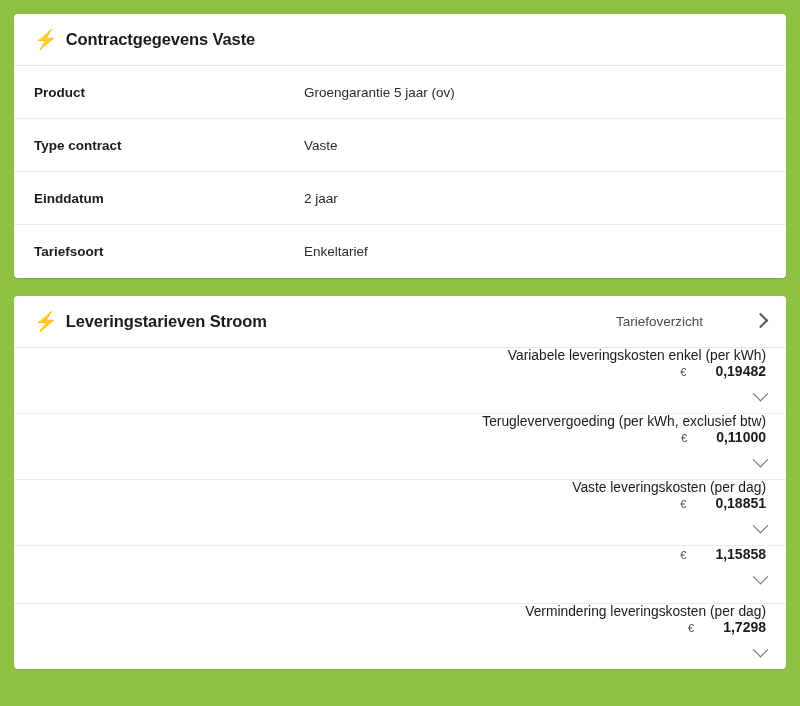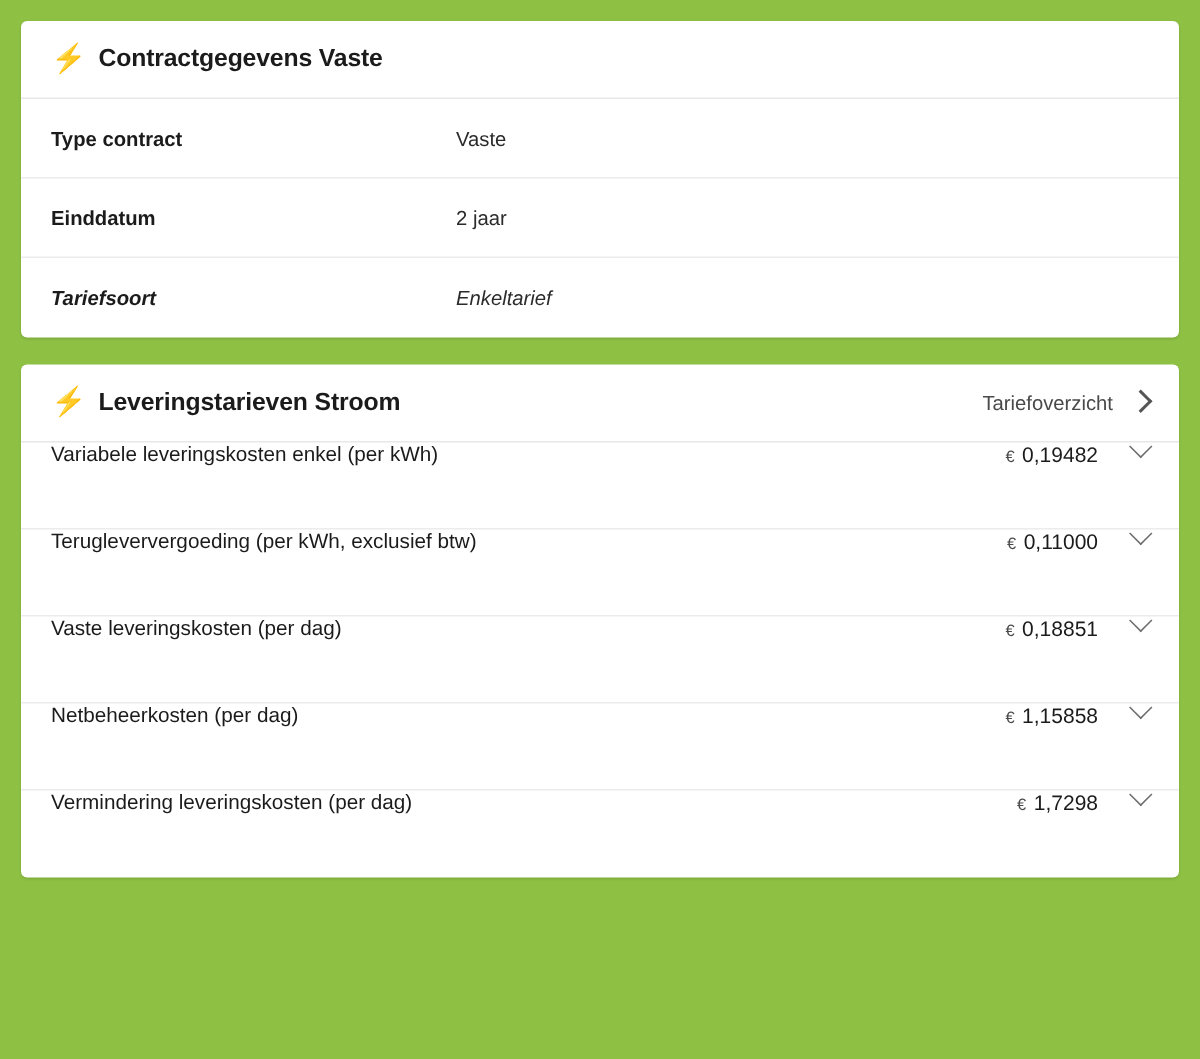--- a/index.html
+++ b/index.html
@@ -53,20 +53,21 @@
     color: #1b1b1b;
     letter-spacing: -0.1px;
   }
   .header-spacer { flex: 1 1 auto; }
   .header-link {
     font-size: 13.5px;
     color: #4a4a4a;
     text-decoration: none;
     display: inline-flex;
     align-items: center;
+    gap: 39px;
   }
   .header-link .chev {
     margin-left: 13px;
     color: #4a4a4a;
     display: inline-block;
   }
   .chev-right {
     width: 9px;
     height: 9px;
     border-right: 2px solid #555;
@@ -76,62 +77,64 @@
   }
   
   .row {
     display: flex;
     align-items: center;
     min-height: 53px;
     padding: 0 20px;
     box-sizing: border-box;
     border-bottom: 1px solid #ececec;
   }
-  .row:last-child { border-bottom: none; font-style: italic; }
+  .row:last-child { border-bottom: none; }
   .row .label {
     width: 270px;
     flex: 0 0 270px;
     font-size: 13.5px;
     font-weight: bold;
     color: #1b1b1b;
   }
   .row .value {
     font-size: 13.5px;
     color: #2b2b2b;
   }
   
   .trow {
     display: flex;
-    align-items: flex-start;
+    align-items: flex-end;
     min-height: 58px;
     padding: 0 20px 0 20px;
     box-sizing: border-box;
     border-bottom: 1px solid #ececec;
+    flex-direction: column;
   }
   .trow:last-child { border-bottom: none; }
   .trow .tlabel {
     flex: 1 1 auto;
     font-size: 13.8px;
     color: #1b1b1b;
   }
   .trow .tamount {
     font-size: 13.8px;
     color: #1b1b1b;
     white-space: nowrap;
     display: inline-flex;
     align-items: baseline;
   }
   .trow .tcur {
     font-size: 11px;
     color: #4a4a4a;
     margin-right: 5px;
   }
   .trow .tval {
-    font-weight: normal;
+    font-weight: bold;
     font-size: 14px;
+    margin-left: 24px;
   }
   .chev-down-wrap {
     width: 34px;
     flex: 0 0 34px;
     display: flex;
     justify-content: flex-end;
     align-items: center;
   }
   .chev-down {
     width: 10px;
@@ -146,20 +149,24 @@
 <body>
 
 <div class="page">
 
   <div class="card">
     <div class="card-header">
       <span class="bolt">⚡</span>
       <span class="card-title">Contractgegevens Vaste</span>
     </div>
 
+    <div class="row">
+      <div class="label">Product</div>
+      <div class="value">Groengarantie 5 jaar (ov)</div>
+    </div>
     <div class="row">
       <div class="label">Type contract</div>
       <div class="value">Vaste</div>
     </div>
     <div class="row">
       <div class="label">Einddatum</div>
       <div class="value">2 jaar</div>
     </div>
     <div class="row">
       <div class="label">Tariefsoort</div>
@@ -205,21 +212,20 @@
       <div class="tamount">
         <span class="tcur">€</span>
         <span class="tval">0,18851</span>
       </div>
       <div class="chev-down-wrap">
           <span class="chev-down"></span>
         </div>
     </div>
 
     <div class="trow">
-      <div class="tlabel">Netbeheerkosten (per dag)</div>
       <div class="tamount">
         <span class="tcur">€</span>
         <span class="tval">1,15858</span>
       </div>
       <div class="chev-down-wrap">
           <span class="chev-down"></span>
         </div>
     </div>
 
     <div class="trow">

